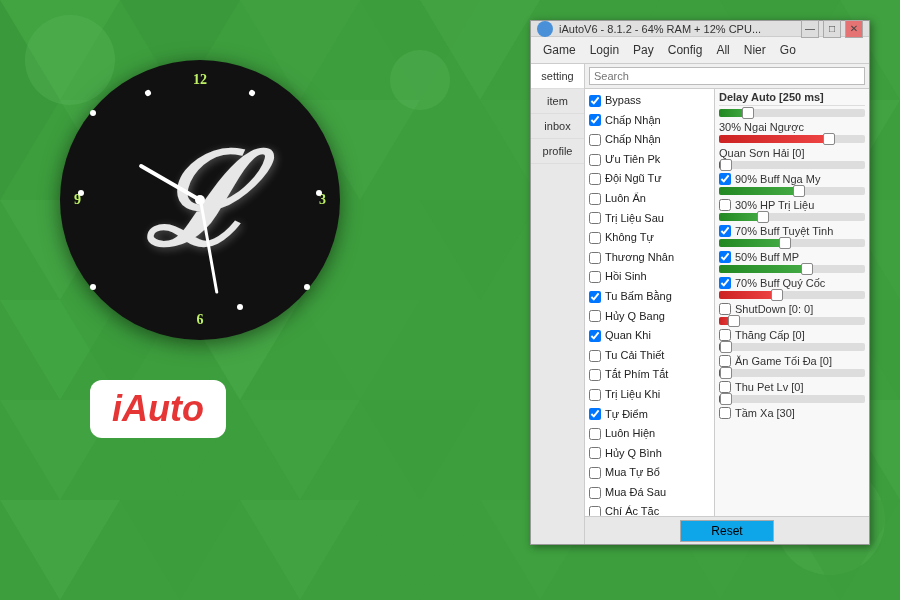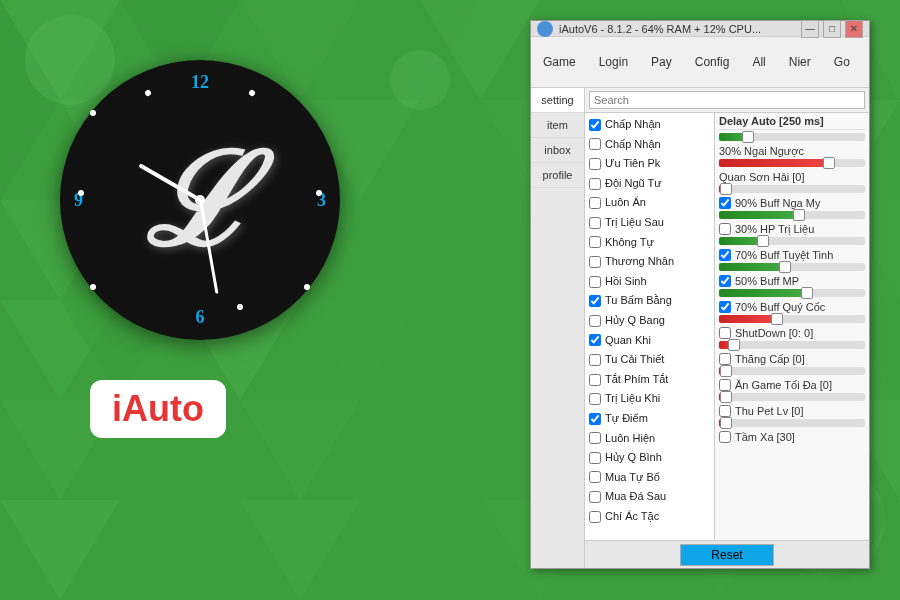--- a/index.html
+++ b/index.html
@@ -43,22 +43,22 @@
       border-radius: 50%;
       background: #111;
       position: relative;
       display: flex;
       align-items: center;
       justify-content: center;
       box-shadow: 0 4px 20px rgba(0,0,0,0.5);
     }
     .clock-number {
       position: absolute;
-      color: #0ea5e9;
-      font-size: 18px;
+      color: #bef264;
+      font-size: 14px;
       font-weight: bold;
       font-family: Georgia, serif;
     }
     .clock-letter {
       position: absolute;
       color: white;
       font-size: 120px;
       font-family: 'Old English Text MT', 'MedievalSharp', serif;
       font-weight: bold;
       opacity: 0.9;
@@ -110,20 +110,21 @@
     }
 
     
     .iauto-label {
       position: absolute;
       left: 90px;
       top: 380px;
       background: white;
       border-radius: 12px;
       padding: 8px 22px;
+      font-style: italic;
     }
     .iauto-text {
       color: #e53535;
       font-size: 36px;
       font-weight: bold;
       font-family: Arial, sans-serif;
     }
 
     
     .app-window {
@@ -178,22 +179,22 @@
       cursor: pointer;
       color: #444;
     }
     .tb-btn.close { background: #e57373; }
 
     
     .menu-bar {
       background: #f0f0f0;
       border-bottom: 1px solid #ccc;
       display: flex;
-      padding: 16px 6px;
-      gap: 11px;
+      padding: 4px 6px;
+      gap: 2px;
     }
     .menu-item {
       padding: 2px 6px;
       font-size: 12px;
       color: #333;
       cursor: pointer;
     }
 
     
     .main-area {
@@ -480,20 +481,24 @@
     <div class="content">
 
       <div class="search-bar">
         <input type="text" class="search-input" placeholder="Search" style="">
       </div>
 
       <div class="two-panel">
 
         <div class="checkbox-list">
           <div class="checkbox-item">
+            <input type="checkbox" checked="" id="cb0" style="">
+            <label for="cb0">Bypass</label>
+          </div>
+          <div class="checkbox-item">
             <input type="checkbox" checked="" id="cb1" style="">
             <label for="cb1">Chấp Nhận</label>
           </div>
           <div class="checkbox-item">
             <input type="checkbox" id="cb2" style="">
             <label for="cb2">Chấp Nhận</label>
           </div>
           <div class="checkbox-item">
             <input type="checkbox" id="cb3" style="">
             <label for="cb3">Ưu Tiên Pk</label>

